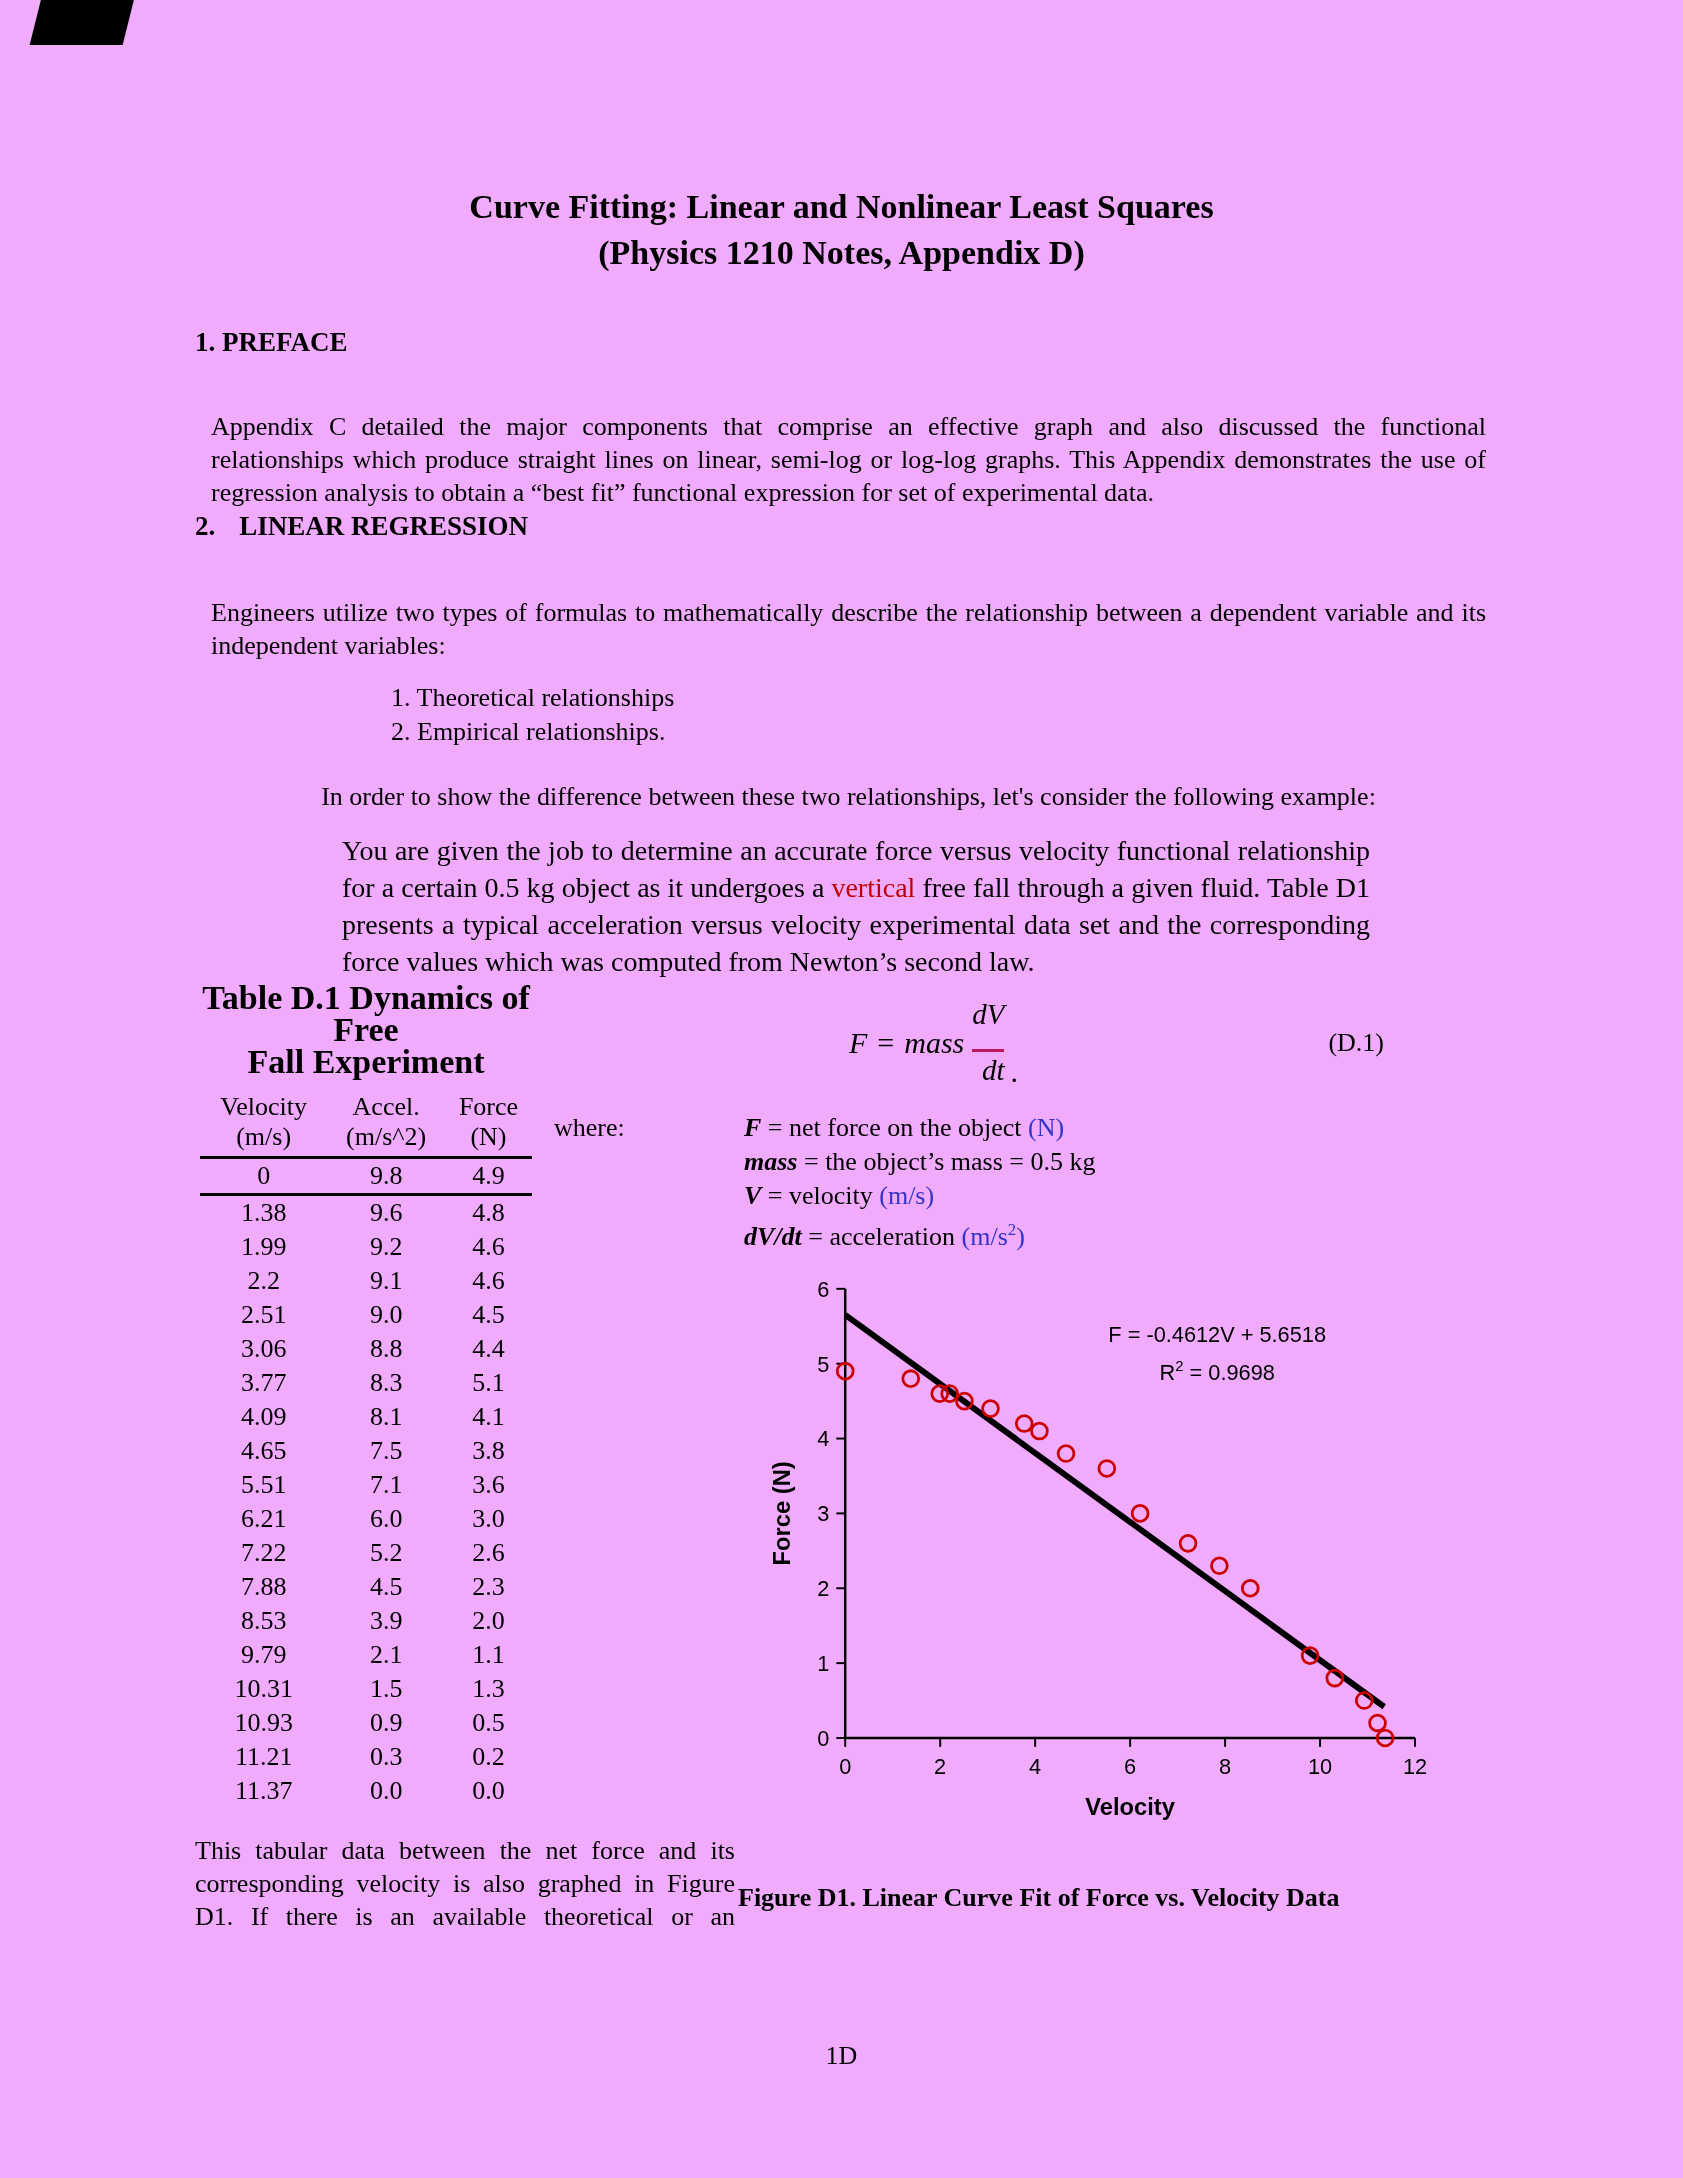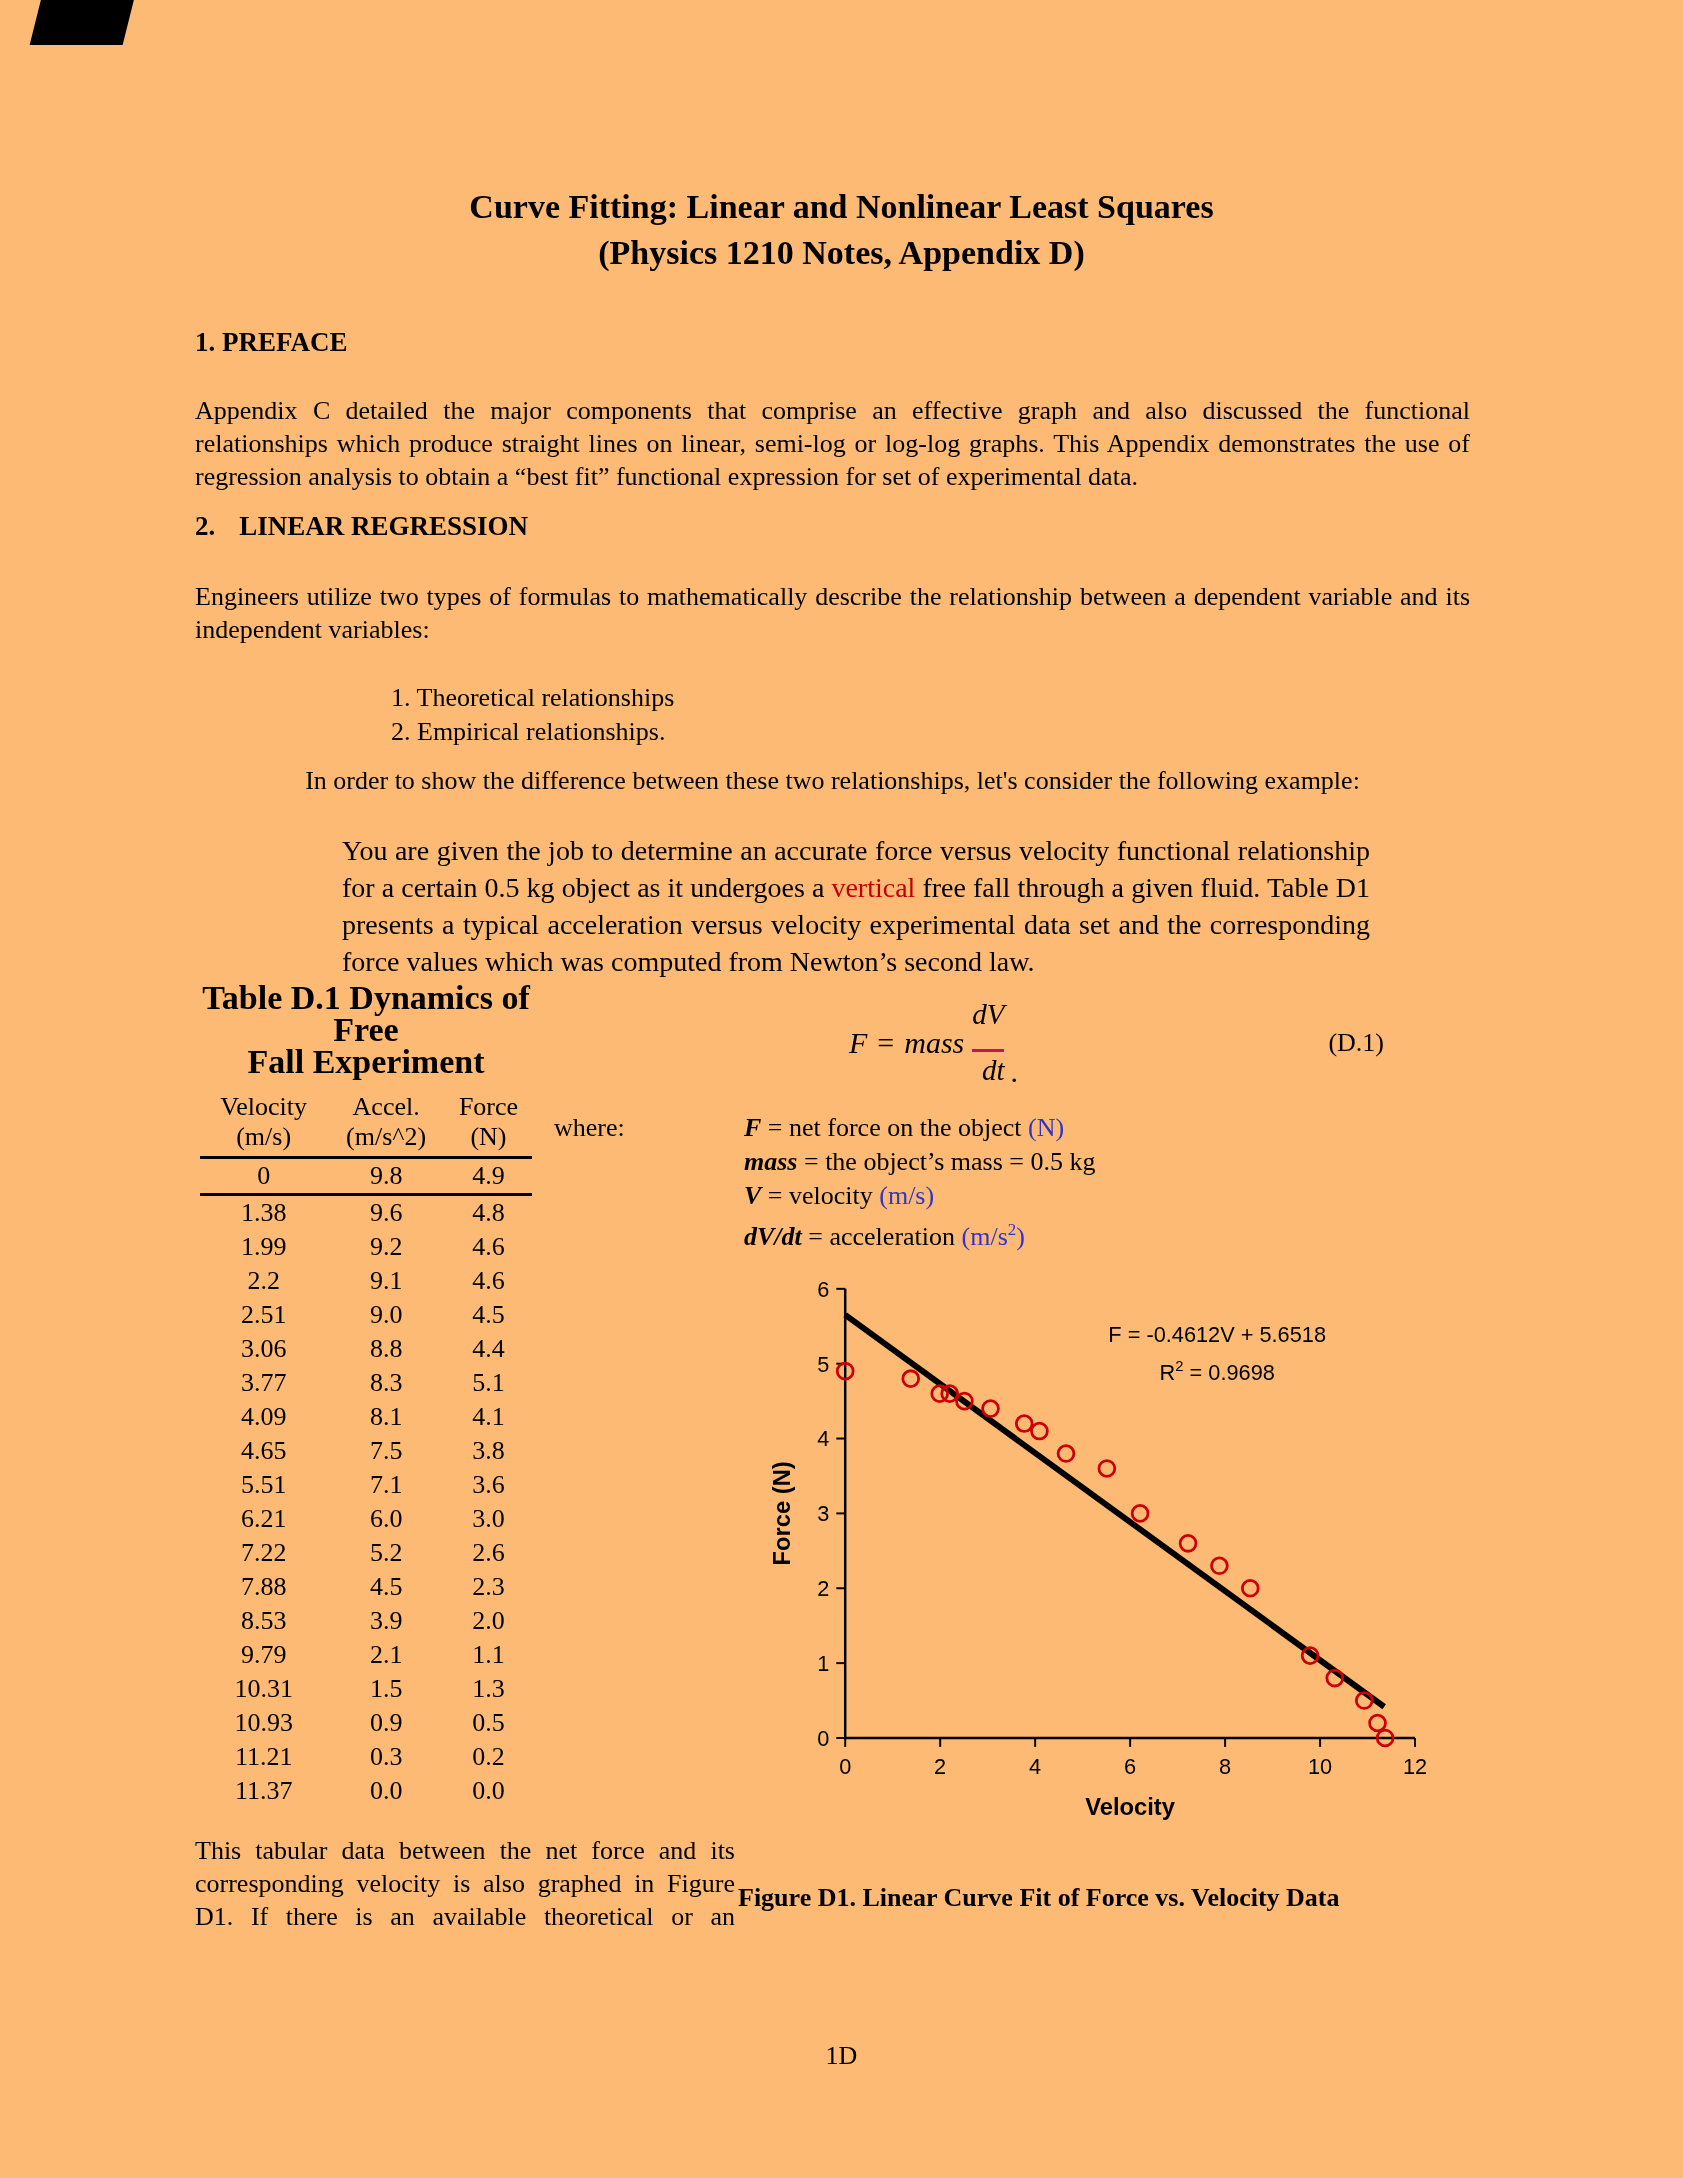--- a/index.html
+++ b/index.html
@@ -1,24 +1,24 @@
 <!DOCTYPE html>
 <html><head>
 <meta charset="utf-8">
 <style>
   html,body{margin:0;padding:0;background:#fff;}
   body{width:1683px;height:2178px;font-family:"Liberation Serif",serif;color:#000;}
-  .page{position:relative;width:1683px;height:2178px;background:#fdba74;overflow:hidden;}
+  .page{position:relative;width:1683px;height:2178px;background:#f0abfc;overflow:hidden;}
   .scan-artifact{position:absolute;left:36px;top:-6px;width:93px;height:51px;background:#000;transform:skewX(-14deg);}
   .doc-title{position:absolute;top:184px;left:0;width:100%;text-align:center;font-weight:bold;font-size:34px;line-height:46px;}
   .sec-heading{position:absolute;left:195px;font-size:27px;font-weight:bold;margin:0;}
   .pos-h1{top:327px;}
   .pos-h2{top:511px;}
   .h2-title{margin-left:24px;}
-  .body-par{position:absolute;left:195px;width:1275px;font-size:26px;line-height:33px;text-align:justify;margin:0;}
+  .body-par{position:absolute;left:195px;width:1275px;font-size:26px;line-height:33px;text-align:justify;margin:16px;}
   .p1{top:394px;}
   .p2{top:580px;}
   .p3{top:764px;text-align:center;}
   .rel-list{position:absolute;left:391px;top:681px;font-size:26px;line-height:34px;}
   .example{position:absolute;left:342px;top:832px;width:1028px;font-size:28px;line-height:37px;text-align:justify;margin:0;}
   .sg-n{}
   .sg-bi{font-style:italic;font-weight:bold;}
   .sg-u{color:#3333cc;}
   .sg-r{color:#c00000;}
   sup.sg-u{font-size:0.65em;}

